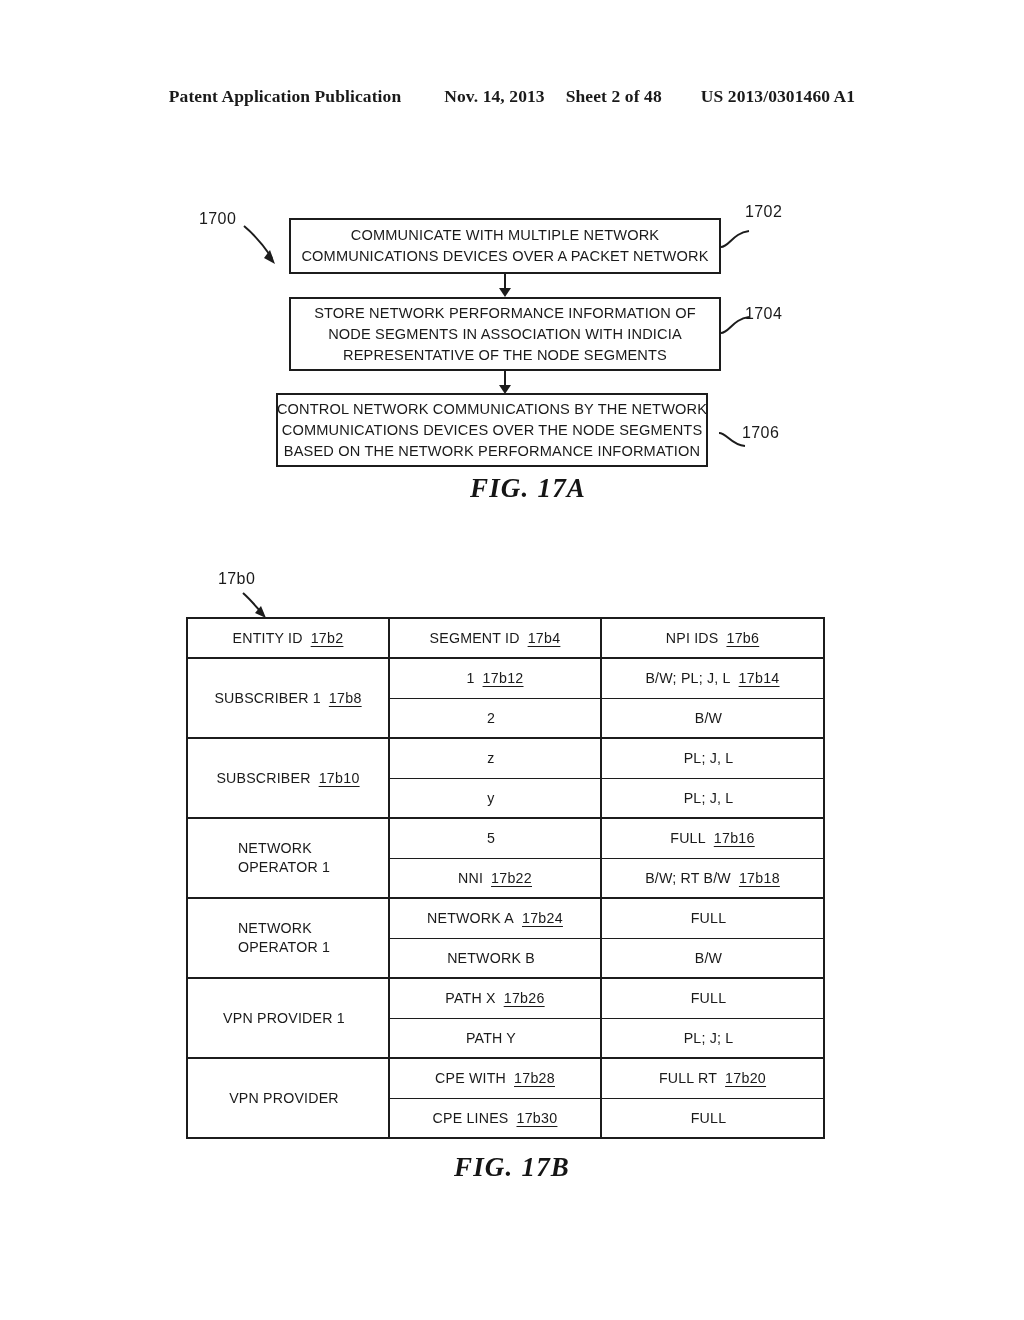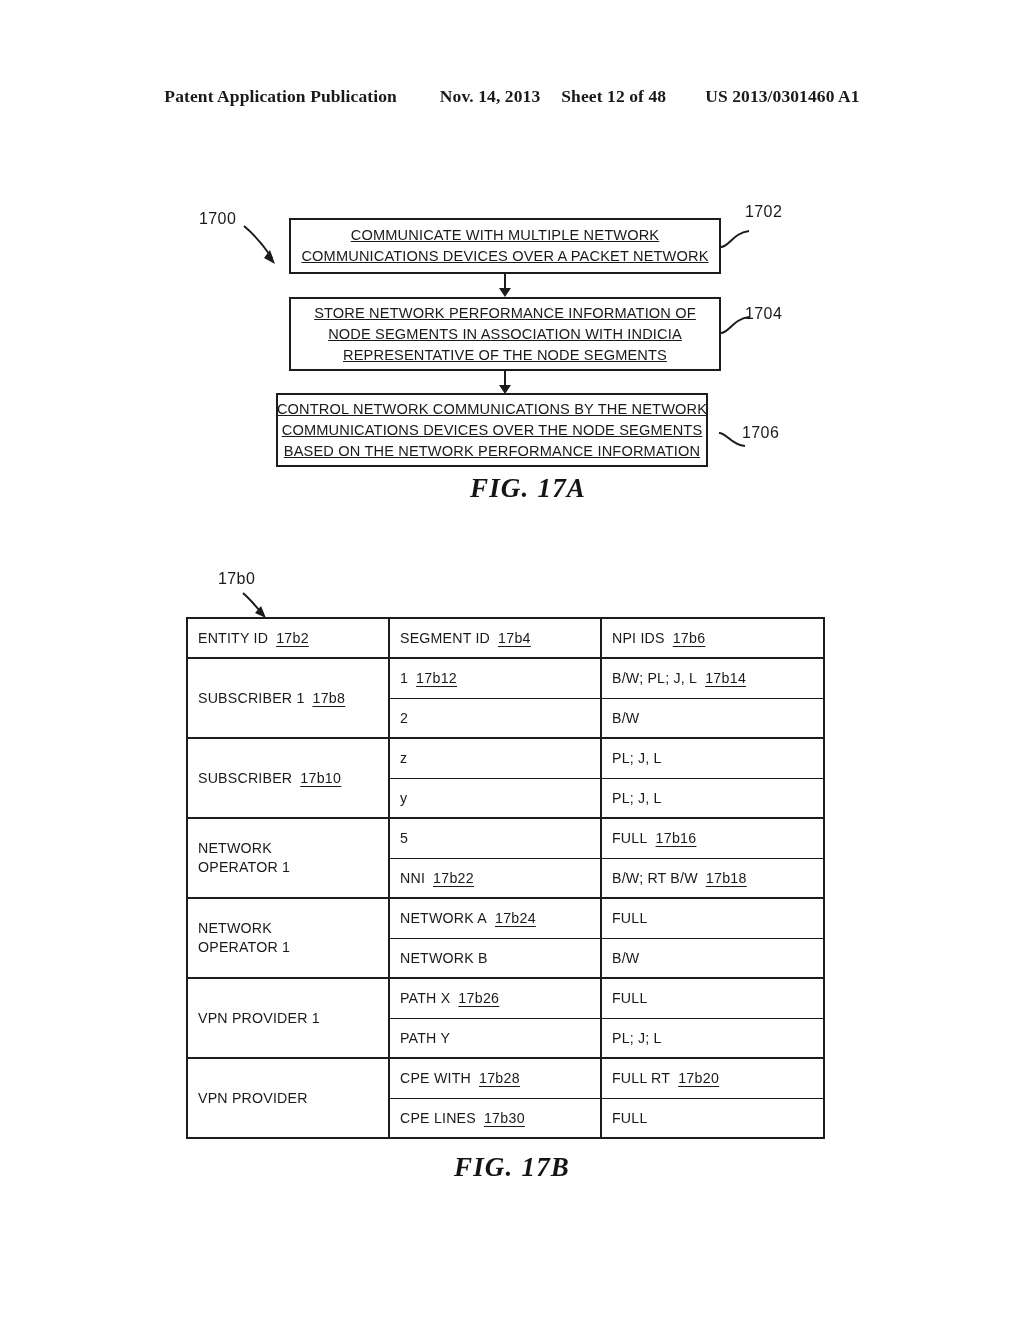--- a/index.html
+++ b/index.html
@@ -45,21 +45,21 @@
     display: flex;
     flex-direction: column;
     align-items: center;
     justify-content: center;
     text-align: center;
     font-size: 14.6px;
     line-height: 21px;
     letter-spacing: 0.15px;
     color: #1a1a1a;
   }
-  .flow-box .ln { display: block; white-space: nowrap; text-decoration: underline; }
+  .flow-box .ln { display: block; white-space: nowrap; }
 
   #box-1702 { left: 289px; top: 218px; width: 432px; height: 56px; }
   #box-1704 { left: 289px; top: 297px; width: 432px; height: 74px; }
   #box-1706 { left: 276px; top: 393px; width: 432px; height: 74px; }
 
   .connector {
     position: absolute;
     left: 504px;
     width: 2px;
     background: #1c1c1c;
@@ -135,21 +135,21 @@
     height: 40px;
     box-sizing: border-box;
   }
   #npi-table td.entity-cell { border-width: 2px 1px; }
   #npi-table tr.group-start td { border-top: 2px solid #1c1c1c; }
   #npi-table td.sep { border-left: 2px solid #1c1c1c; }
 
   .cell-flex {
     display: flex;
     align-items: baseline;
-    justify-content: flex-start;
+    justify-content: center;
     width: 100%;
     white-space: nowrap;
   }
   .cell-flex .lbl { padding-right: 8px; }
   .cell-ref {
     text-decoration: underline;
     text-underline-offset: 2.5px;
     letter-spacing: 0.3px;
   }
   .entity-stack { line-height: 19px; }
@@ -157,21 +157,21 @@
   .hdr-cell { font-size: 14.6px; }
 </style>
 </head>
 <body>
 
 <div id="page-header">
   <span class="hdr-seg">Patent Application Publication</span>
   <span class="gap-a"></span>
   <span class="hdr-seg">Nov. 14, 2013</span>
   <span class="gap-b"></span>
-  <span class="hdr-seg">Sheet 12 of 48</span>
+  <span class="hdr-seg">Sheet 2 of 48</span>
   <span class="gap-c"></span>
   <span class="hdr-seg">US 2013/0301460 A1</span>
 </div>
 
 <div id="fig17a">
 
   <div class="ref-num" id="ref-1700">1700</div>
   <svg class="leader" style="left:240px; top:222px;" width="50" height="48" viewBox="0 0 50 48">
     <path d="M4 4 C 16 14, 24 24, 32 36" stroke="#1c1c1c" stroke-width="2" fill="none"></path>
     <path d="M30 28 L35 42 L24 36 Z" fill="#1c1c1c"></path>

